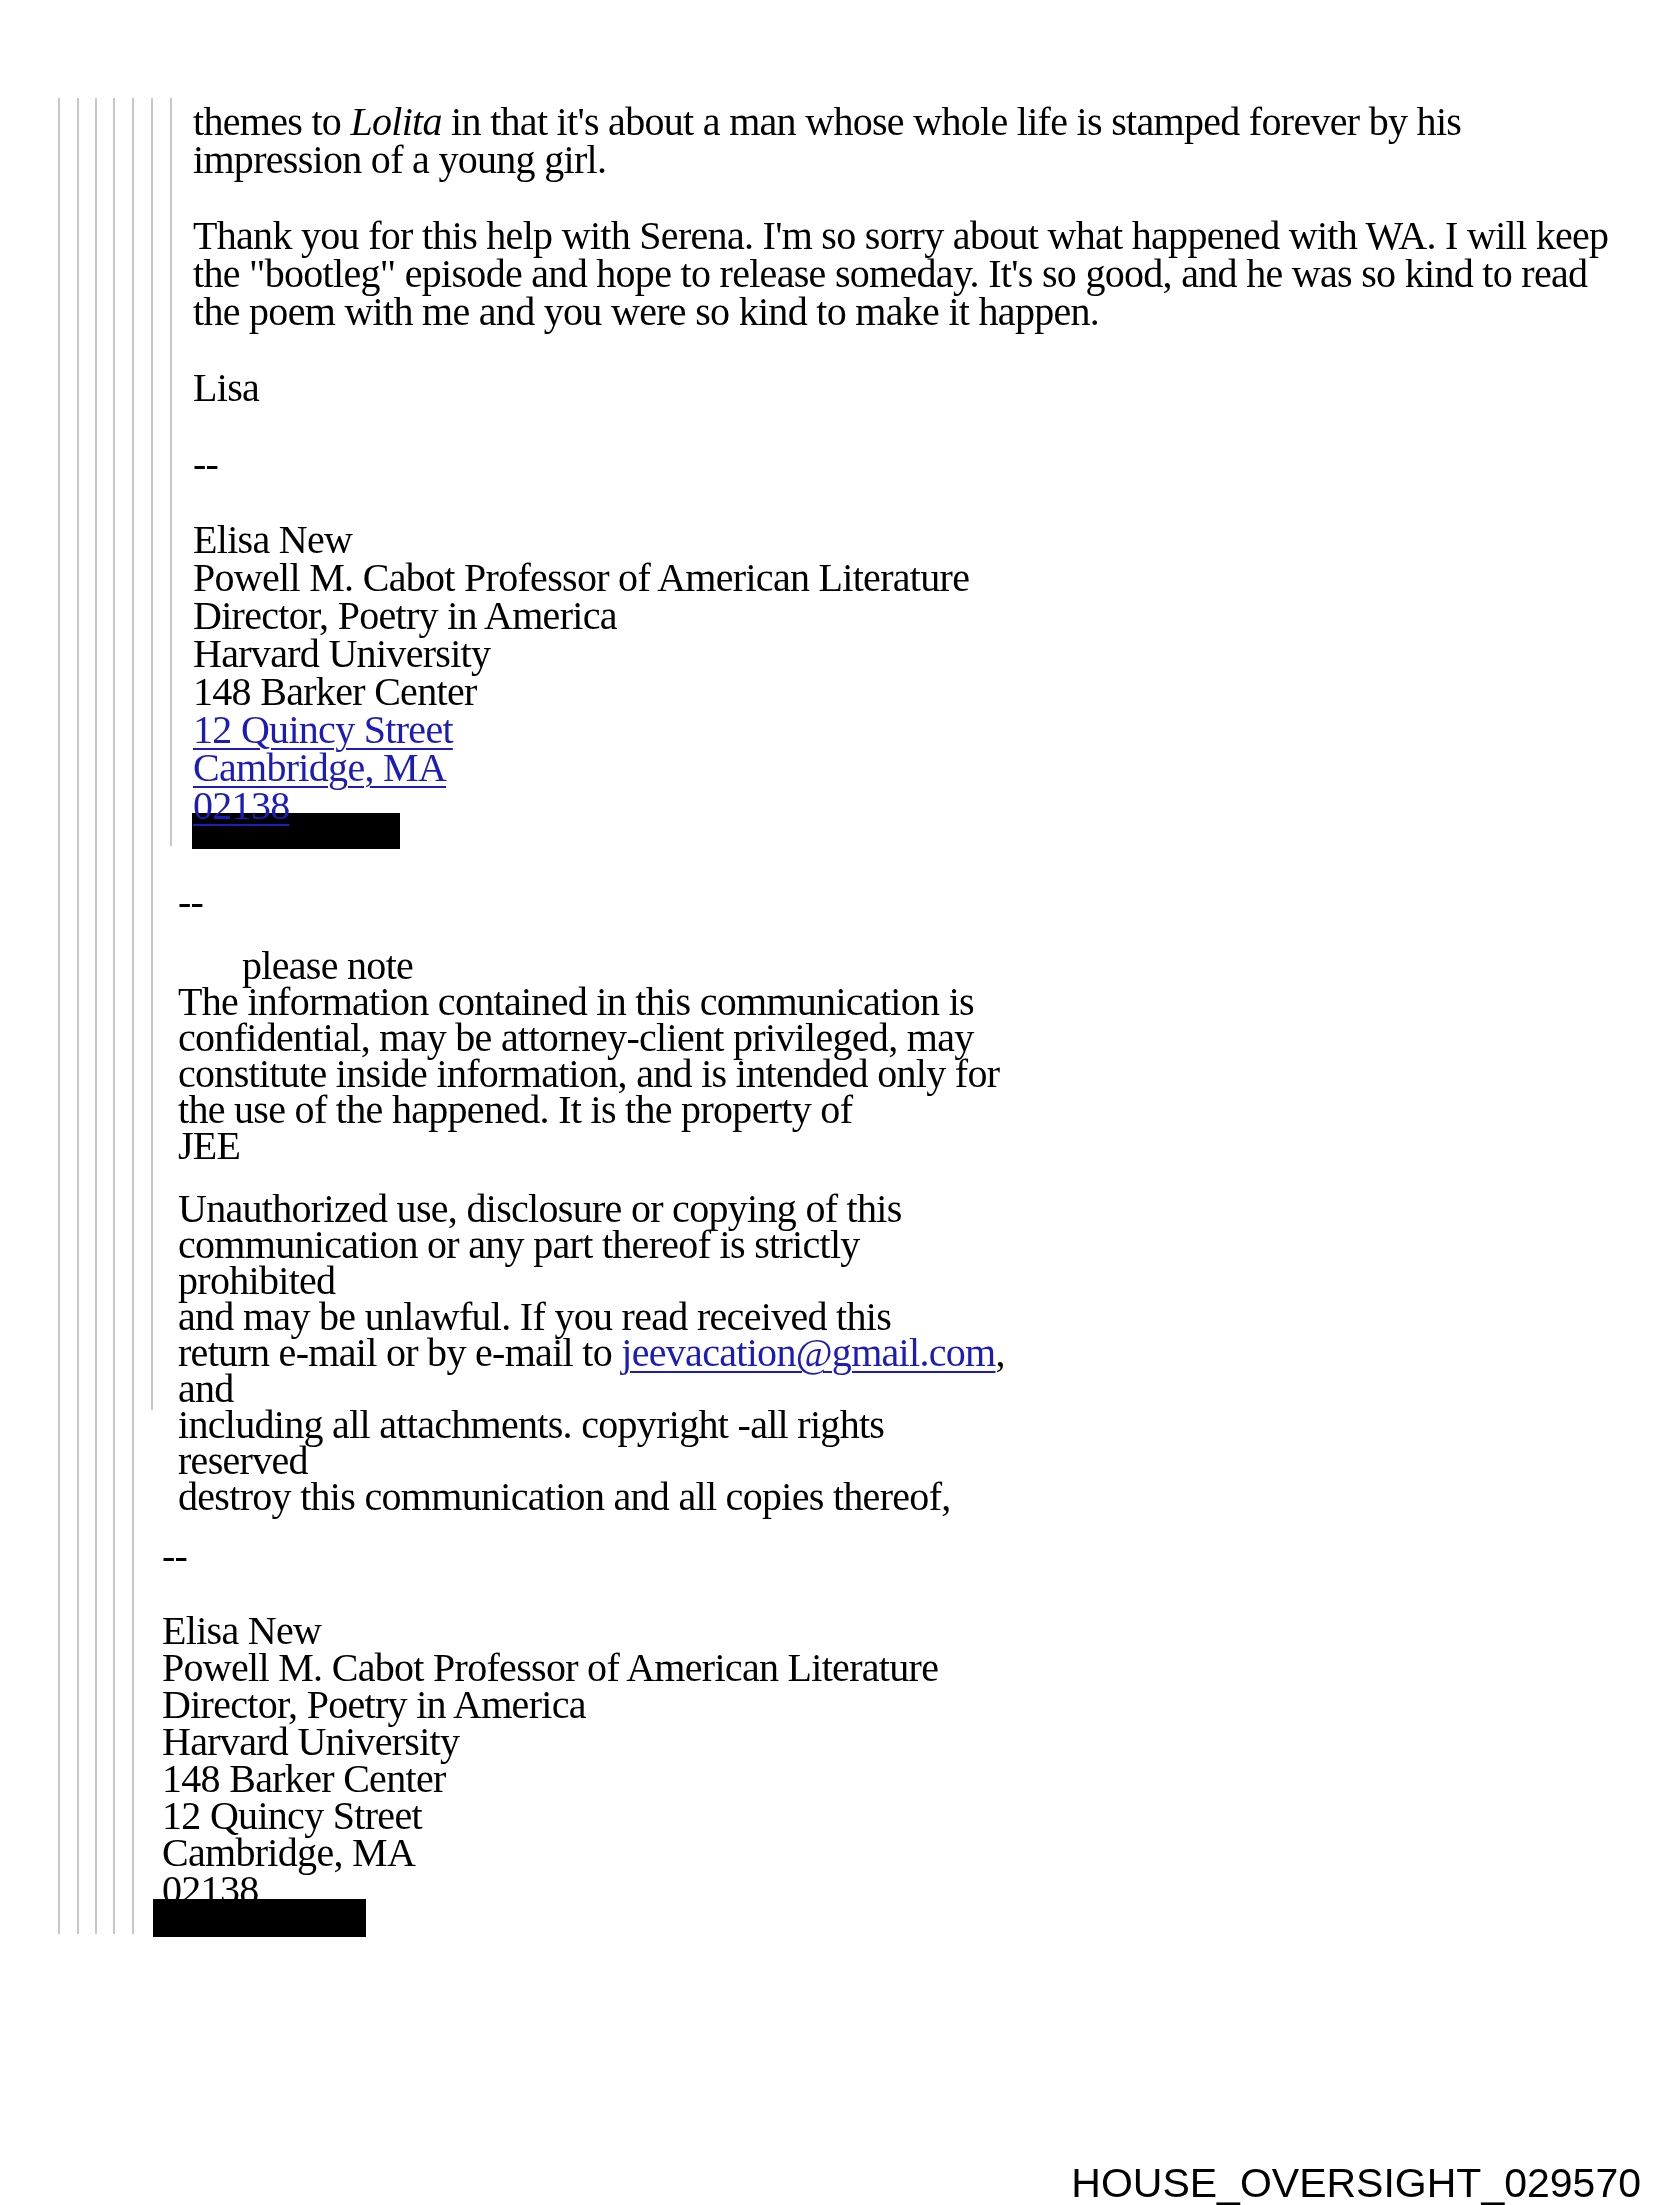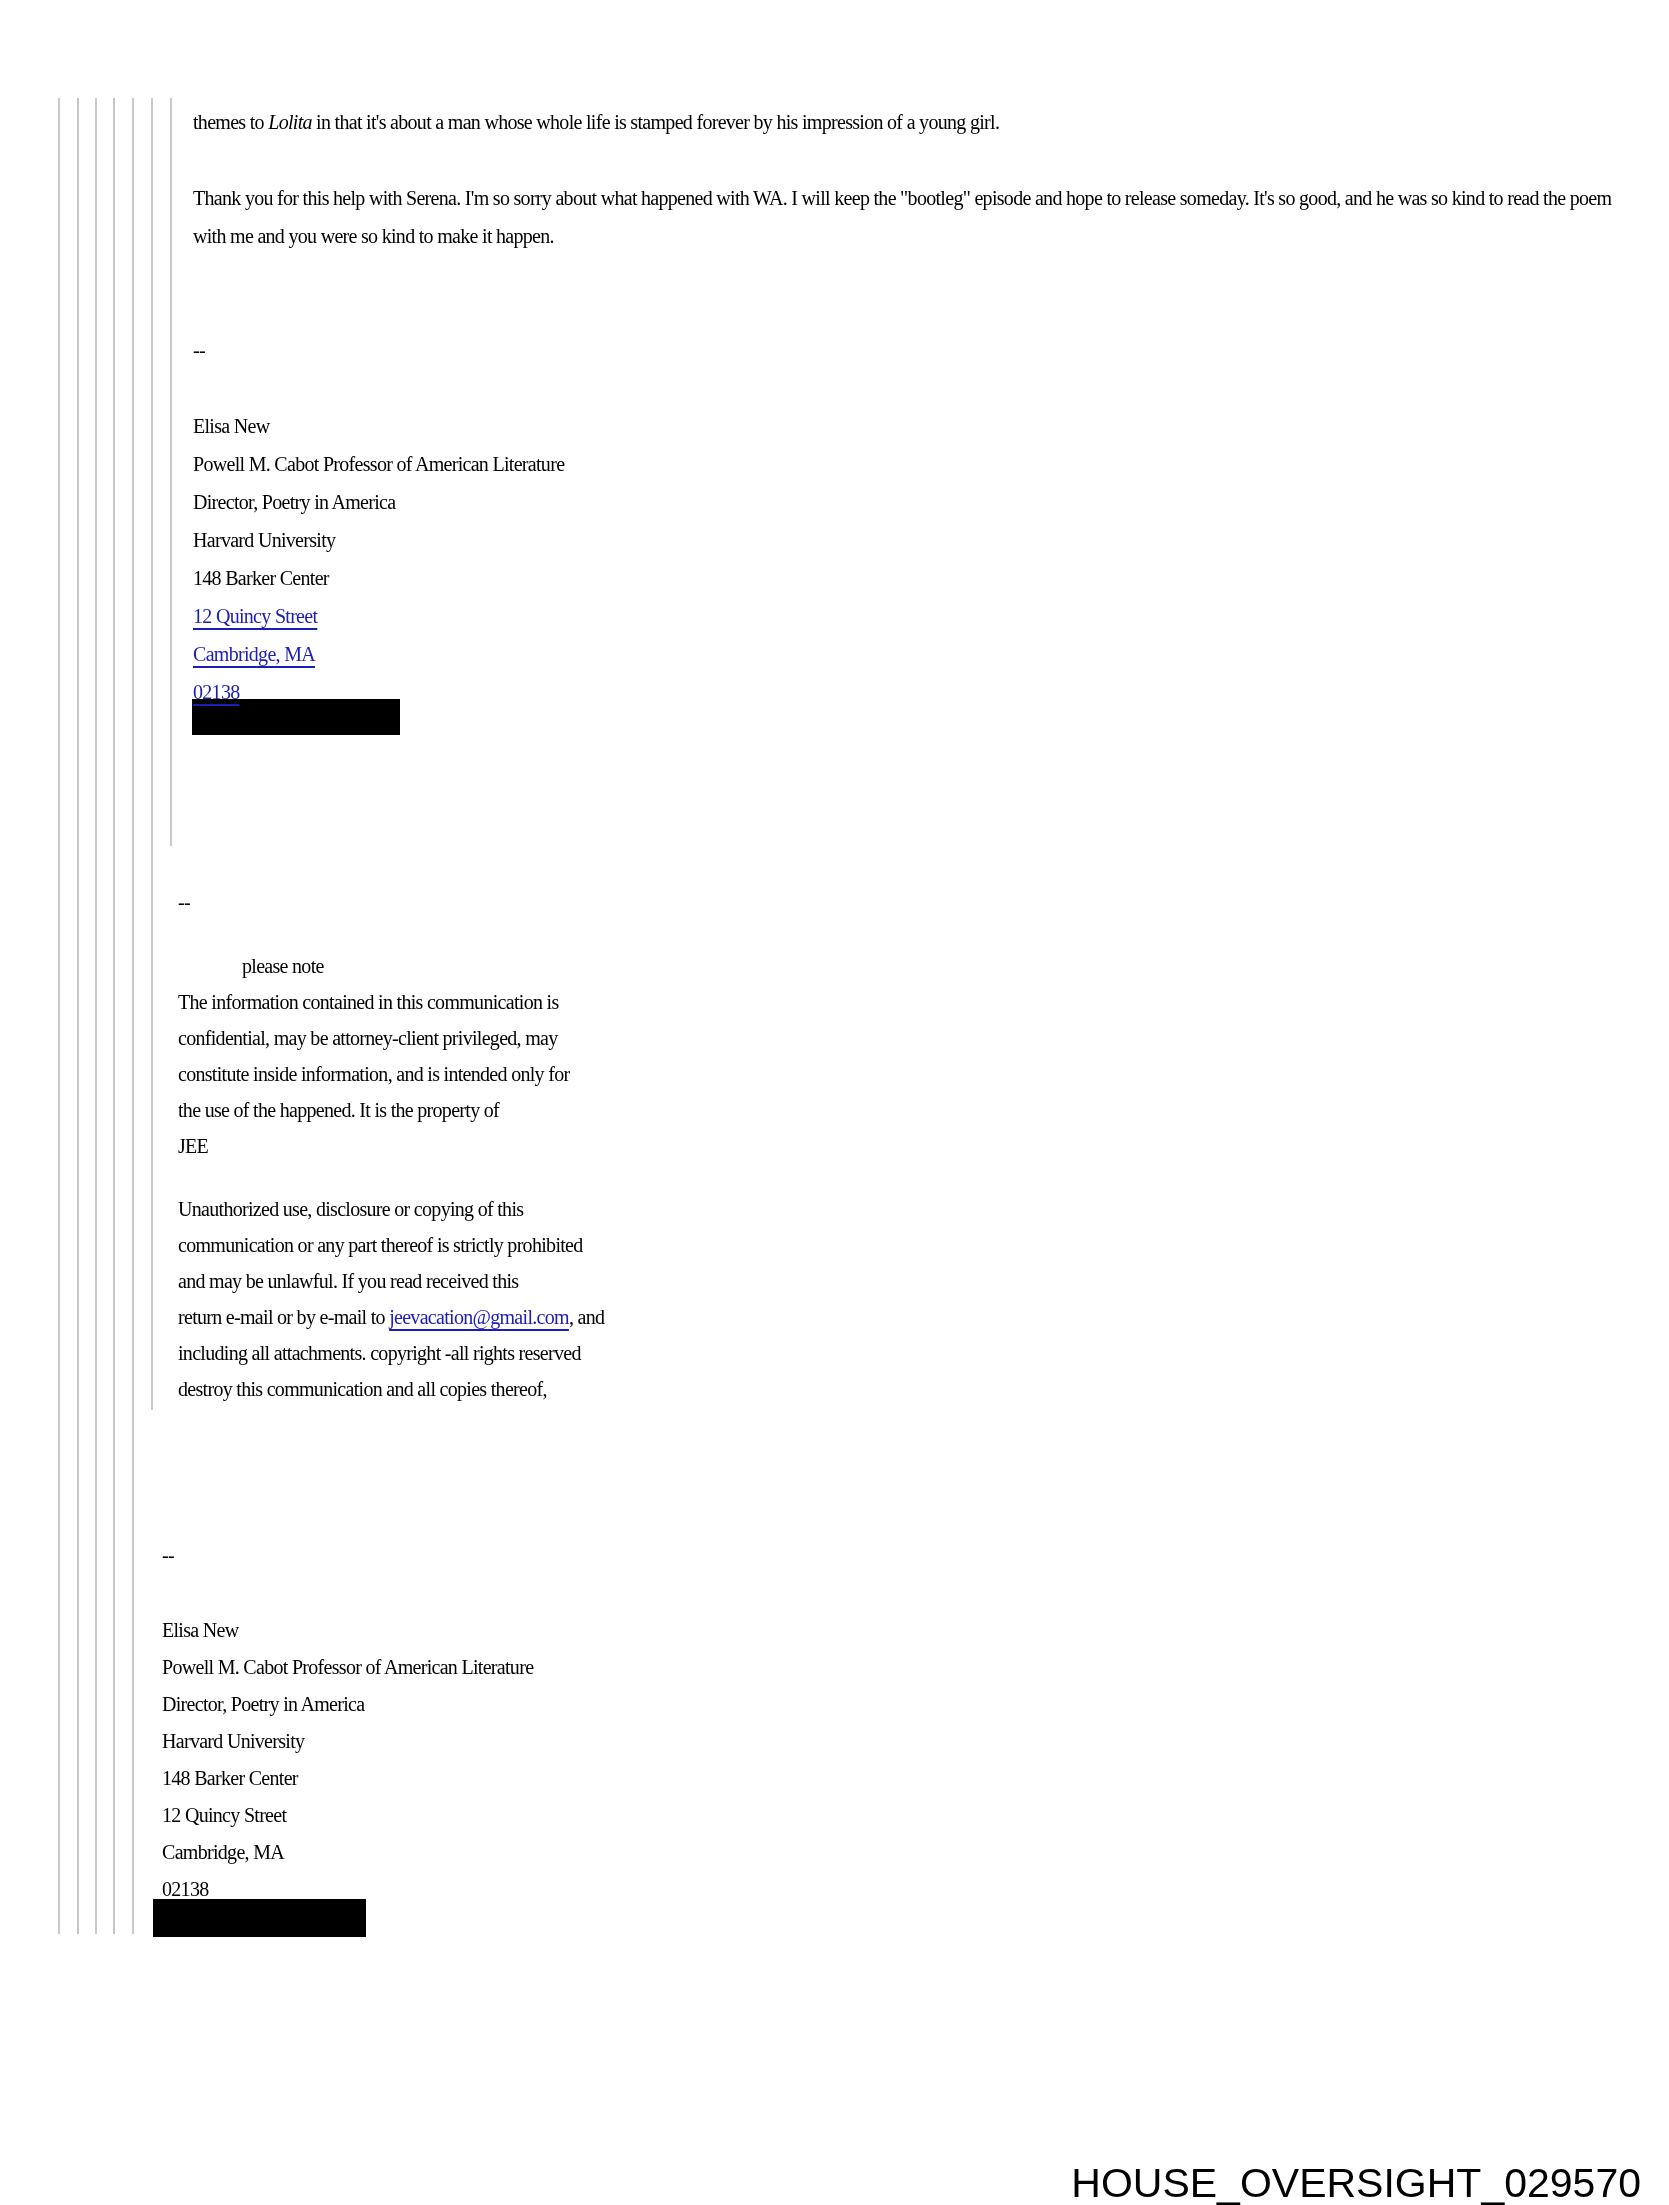--- a/index.html
+++ b/index.html
@@ -22,21 +22,21 @@
   
   .qline{position:absolute;top:98px;width:2px;background:var(--quote-line);}
   .qline.x1{left:58px;height:1836px;}
   .qline.x2{left:77px;height:1836px;}
   .qline.x3{left:95px;height:1836px;}
   .qline.x4{left:113px;height:1836px;}
   .qline.x5{left:132px;height:1836px;}
   .qline.x6{left:151px;height:1312px;}
   .qline.x7{left:170px;height:748px;}
 
-  .t{font-size:20px;line-height:38px;letter-spacing:-0.7px;}
+  .t{font-size:40px;line-height:38px;letter-spacing:-0.7px;}
   .spacer{height:38px;}
 
   .depth7{position:absolute;left:193px;top:103px;width:1420px;}
   .depth6{position:absolute;left:178px;top:884px;width:838px;}
   .depth6 .t{line-height:36px;}
   .depth5{position:absolute;left:162px;top:1537px;width:864px;}
   .depth5 .t{line-height:37px;}
 
   a.link{
     color:var(--link);
@@ -72,20 +72,21 @@
   <div class="qline x4"></div>
   <div class="qline x5"></div>
   <div class="qline x6"></div>
   <div class="qline x7"></div>
 
   <section class="depth7">
     <p class="t"><span>themes to </span><i>Lolita</i><span> in that it's about a man whose whole life is stamped forever by his impression of a young girl.</span></p>
     <div class="spacer"></div>
     <p class="t">Thank you for this help with Serena.  I'm so sorry about what happened with WA. I will keep the "bootleg" episode and hope to release someday. It's so good, and he was so kind to read the poem with me and you were so kind to make it happen.</p>
     <div class="spacer"></div>
+    <p class="t">Lisa</p>
     <div class="spacer"></div>
     <p class="t">--</p>
     <div class="spacer"></div>
 
     <div>
       <p class="t">Elisa New</p>
       <p class="t">Powell M. Cabot Professor of American Literature</p>
       <p class="t">Director, Poetry in America</p>
       <p class="t">Harvard University</p>
       <p class="t">148 Barker Center</p>

